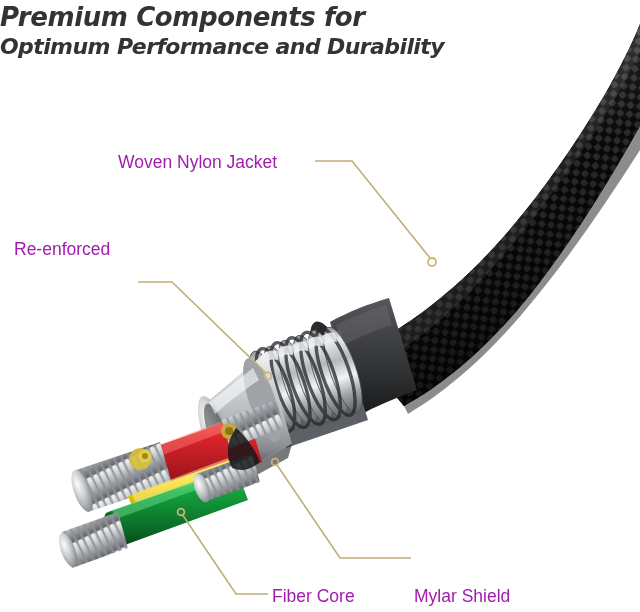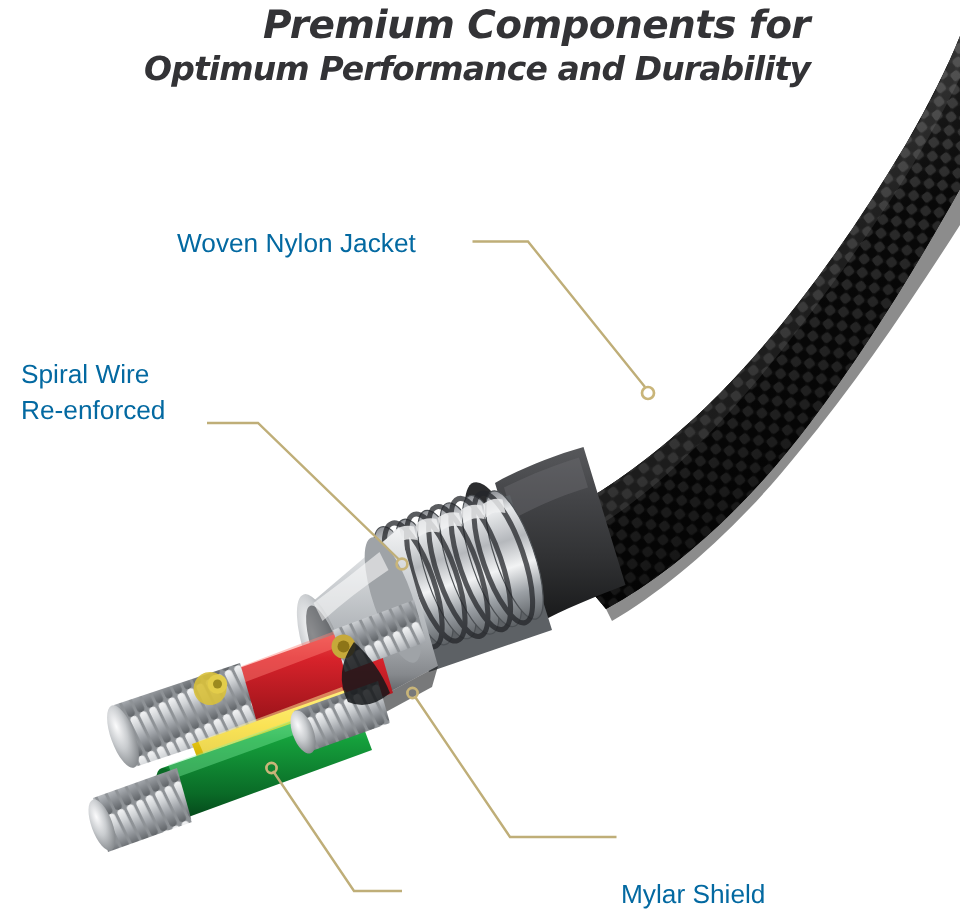--- a/index.html
+++ b/index.html
@@ -18,21 +18,21 @@
     background: #ffffff;
     overflow: hidden;
   }
 
   
   .title-block {
     position: absolute;
     left: 0;
     top: 2px;
     width: 540px;
-    text-align: right;
+    text-align: left;
     z-index: 40;
   }
   .title-line {
     display: block;
     font-family: "DejaVu Sans", sans-serif;
     font-weight: 700;
     font-style: italic;
     font-size: 26px;
     line-height: 30px;
     letter-spacing: -0.4px;
@@ -41,21 +41,21 @@
   }
   .title-line.l2 {
     font-size: 22px;
     letter-spacing: -0.6px;
   }
 
   
   .callout {
     position: absolute;
     z-index: 45;
-    color: #0369a1;
+    color: #a21caf;
     font-family: "Liberation Sans", sans-serif;
     font-weight: 400;
     font-size: 17.5px;
     line-height: 24px;
     white-space: nowrap;
   }
   .callout .cl-line { display: block; }
 
   #label-woven  { left: 118px; top: 150px; }
   #label-spiral { left: 14px;  top: 237px; }
@@ -317,22 +317,24 @@
       <circle cx="275" cy="462" r="3.4"></circle>
       <circle cx="181" cy="512" r="3.4"></circle>
     </g>
   </svg>
 
   <div class="callout" id="label-woven">
     <span class="cl-line">Woven Nylon Jacket</span>
   </div>
 
   <div class="callout" id="label-spiral">
-    <span class="cl-line">Spiral Wire</span>
     <span class="cl-line">Re-enforced</span>
   </div>
 
   <div class="callout" id="label-mylar">
     <span class="cl-line">Mylar Shield</span>
   </div>
 
+  <div class="callout" id="label-fiber">
+    <span class="cl-line">Fiber Core</span>
+  </div>
 
 </div>
 
 </body></html>

